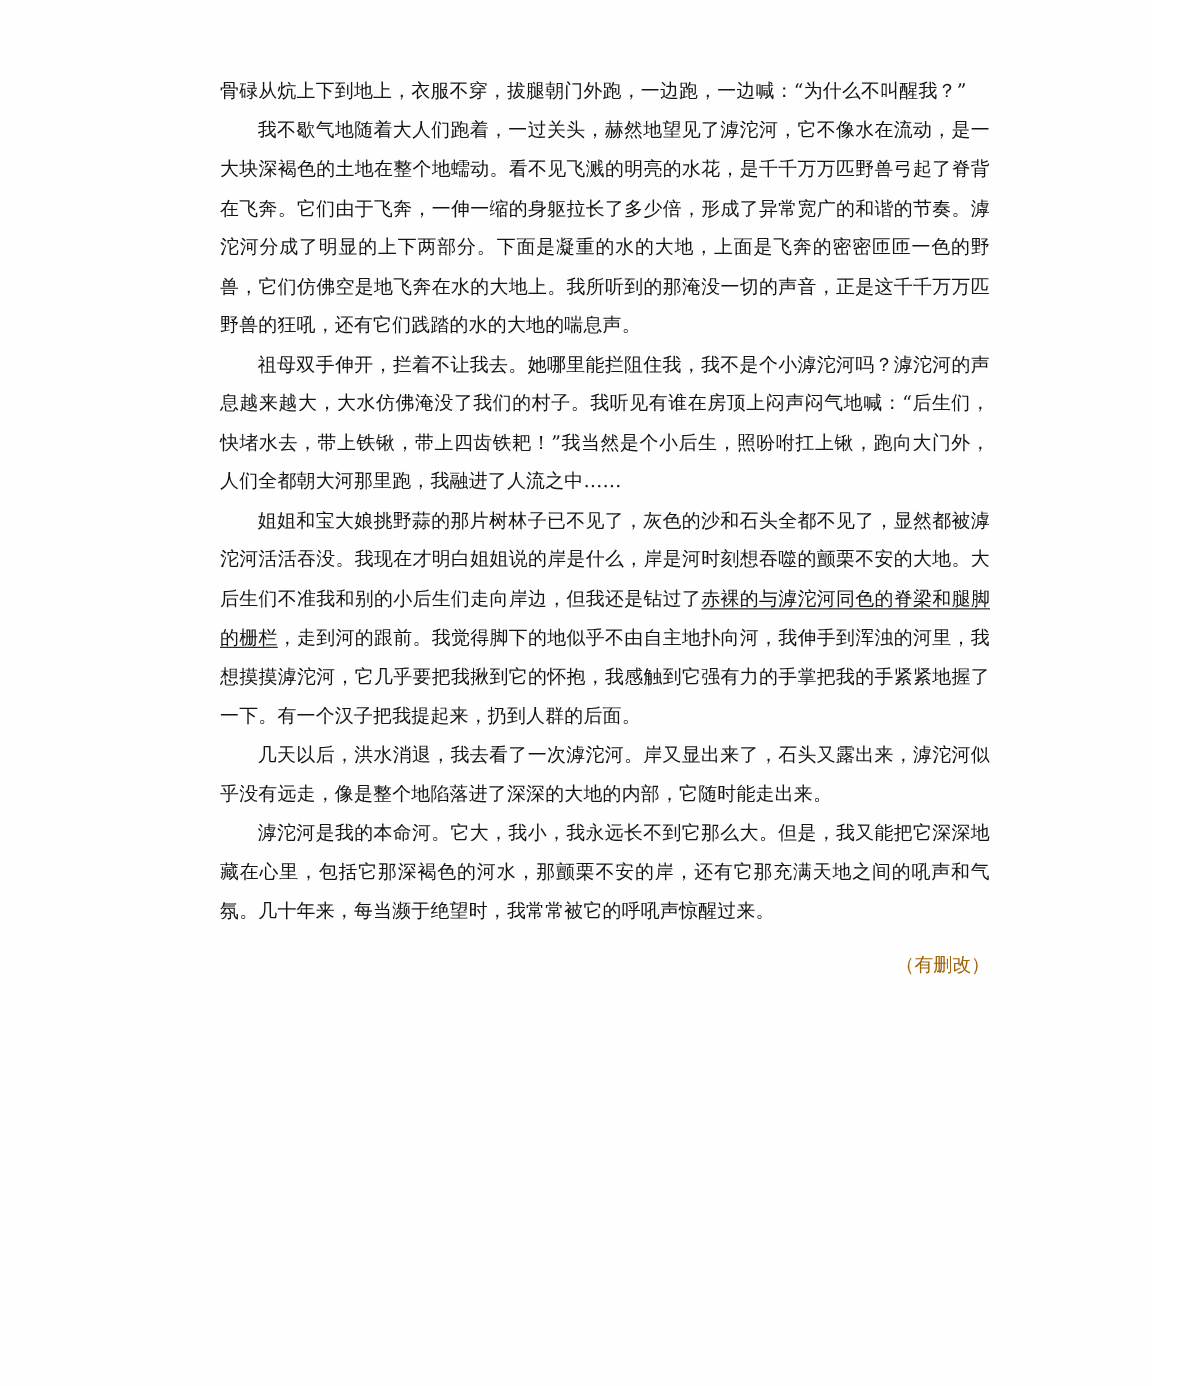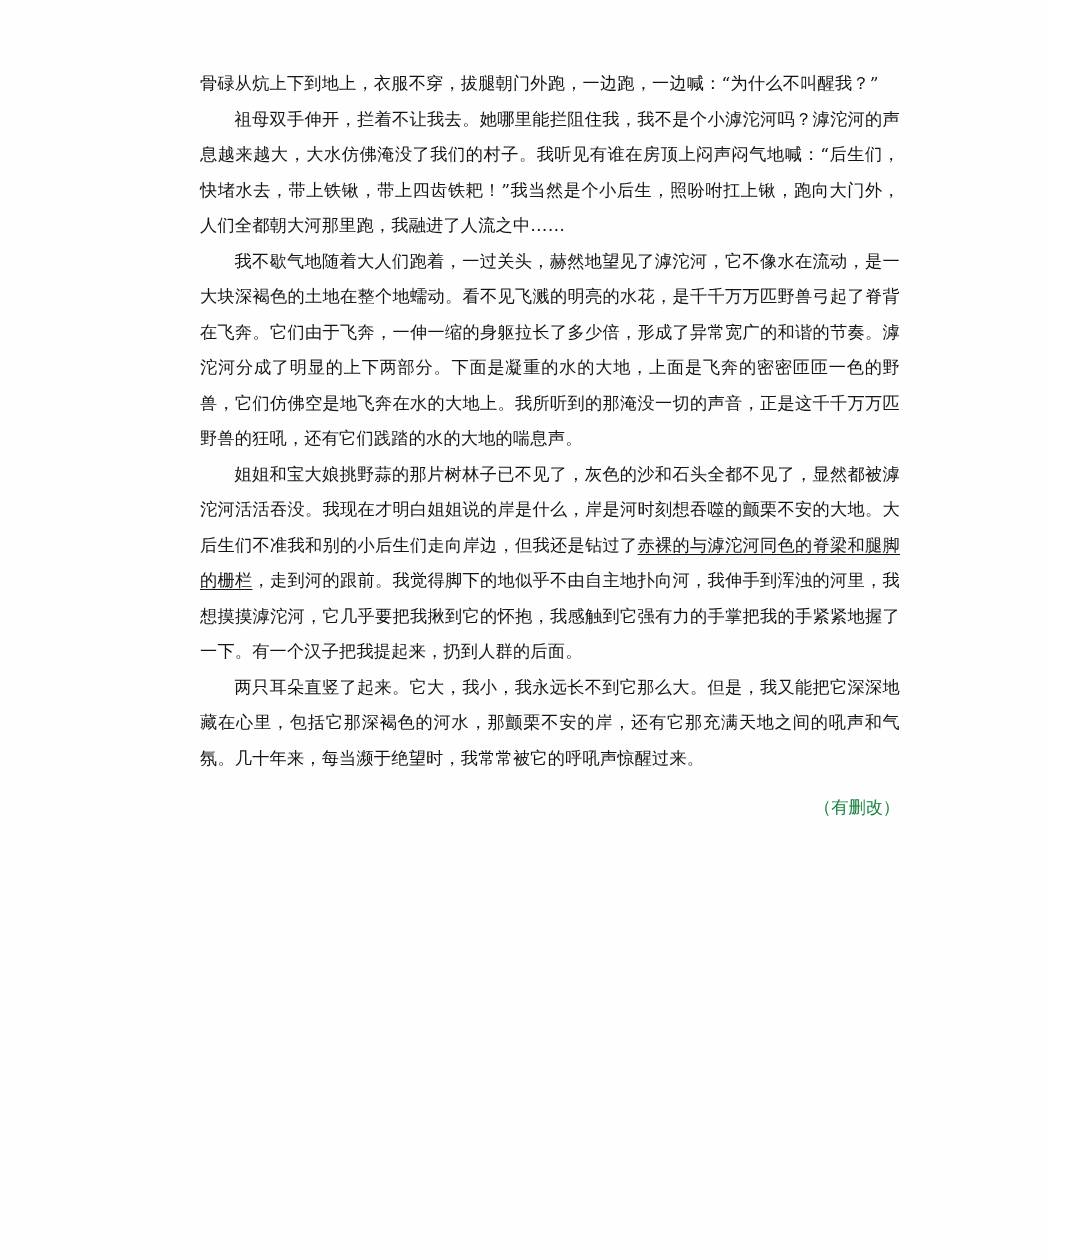--- a/index.html
+++ b/index.html
@@ -44,40 +44,41 @@
   .underline {
     text-decoration: underline;
     text-underline-offset: 3px;
     text-decoration-thickness: 1px;
   }
   .signature {
     font-size: 17.2px;
     line-height: 35.5px;
     text-align: right;
     margin-top: 14px;
-    color: #15803d;
+    color: #a16207;
   }
   .quote-line {
     text-indent: 1em;
   }
 </style>
 </head>
 <body>
 
 <div id="page">
   <div id="doc-body">
 
     <p class="para hang-first">骨碌从炕上下到地上，衣服不穿，拔腿朝门外跑，一边跑，一边喊：“为什么不叫醒我？”</p>
 
 
 
+    <p class="para indent">我不歇气地随着大人们跑着，一过关头，赫然地望见了滹沱河，它不像水在流动，是一大块深褐色的土地在整个地蠕动。看不见飞溅的明亮的水花，是千千万万匹野兽弓起了脊背在飞奔。它们由于飞奔，一伸一缩的身躯拉长了多少倍，形成了异常宽广的和谐的节奏。滹沱河分成了明显的上下两部分。下面是凝重的水的大地，上面是飞奔的密密匝匝一色的野兽，它们仿佛空是地飞奔在水的大地上。我所听到的那淹没一切的声音，正是这千千万万匹野兽的狂吼，还有它们践踏的水的大地的喘息声。</p>
+
     <p class="para indent">祖母双手伸开，拦着不让我去。她哪里能拦阻住我，我不是个小滹沱河吗？滹沱河的声息越来越大，大水仿佛淹没了我们的村子。我听见有谁在房顶上闷声闷气地喊：“后生们，快堵水去，带上铁锹，带上四齿铁耙！”我当然是个小后生，照吩咐扛上锹，跑向大门外，人们全都朝大河那里跑，我融进了人流之中……</p>
-
-    <p class="para indent">我不歇气地随着大人们跑着，一过关头，赫然地望见了滹沱河，它不像水在流动，是一大块深褐色的土地在整个地蠕动。看不见飞溅的明亮的水花，是千千万万匹野兽弓起了脊背在飞奔。它们由于飞奔，一伸一缩的身躯拉长了多少倍，形成了异常宽广的和谐的节奏。滹沱河分成了明显的上下两部分。下面是凝重的水的大地，上面是飞奔的密密匝匝一色的野兽，它们仿佛空是地飞奔在水的大地上。我所听到的那淹没一切的声音，正是这千千万万匹野兽的狂吼，还有它们践踏的水的大地的喘息声。</p>
 
     <p class="para indent"><span>姐姐和宝大娘挑野蒜的那片树林子已不见了，灰色的沙和石头全都不见了，显然都被滹沱河活活吞没。我现在才明白姐姐说的岸是什么，岸是河时刻想吞噬的颤栗不安的大地。大后生们不准我和别的小后生们走向岸边，但我还是钻过了</span><span class="underline">赤裸的与滹沱河同色的脊梁和腿脚的栅栏</span><span>，走到河的跟前。我觉得脚下的地似乎不由自主地扑向河，我伸手到浑浊的河里，我想摸摸滹沱河，它几乎要把我揪到它的怀抱，我感触到它强有力的手掌把我的手紧紧地握了一下。有一个汉子把我提起来，扔到人群的后面。</span></p>
 
+    <p class="para indent">几天以后，洪水消退，我去看了一次滹沱河。岸又显出来了，石头又露出来，滹沱河似乎没有远走，像是整个地陷落进了深深的大地的内部，它随时能走出来。</p>
 
-    <p class="para indent">两只耳朵直竖了起来。它大，我小，我永远长不到它那么大。但是，我又能把它深深地藏在心里，包括它那深褐色的河水，那颤栗不安的岸，还有它那充满天地之间的吼声和气氛。几十年来，每当濒于绝望时，我常常被它的呼吼声惊醒过来。</p>
+    <p class="para indent">滹沱河是我的本命河。它大，我小，我永远长不到它那么大。但是，我又能把它深深地藏在心里，包括它那深褐色的河水，那颤栗不安的岸，还有它那充满天地之间的吼声和气氛。几十年来，每当濒于绝望时，我常常被它的呼吼声惊醒过来。</p>
 
     <div class="signature">（有删改）</div>
   </div>
 </div>
 
 </body></html>

